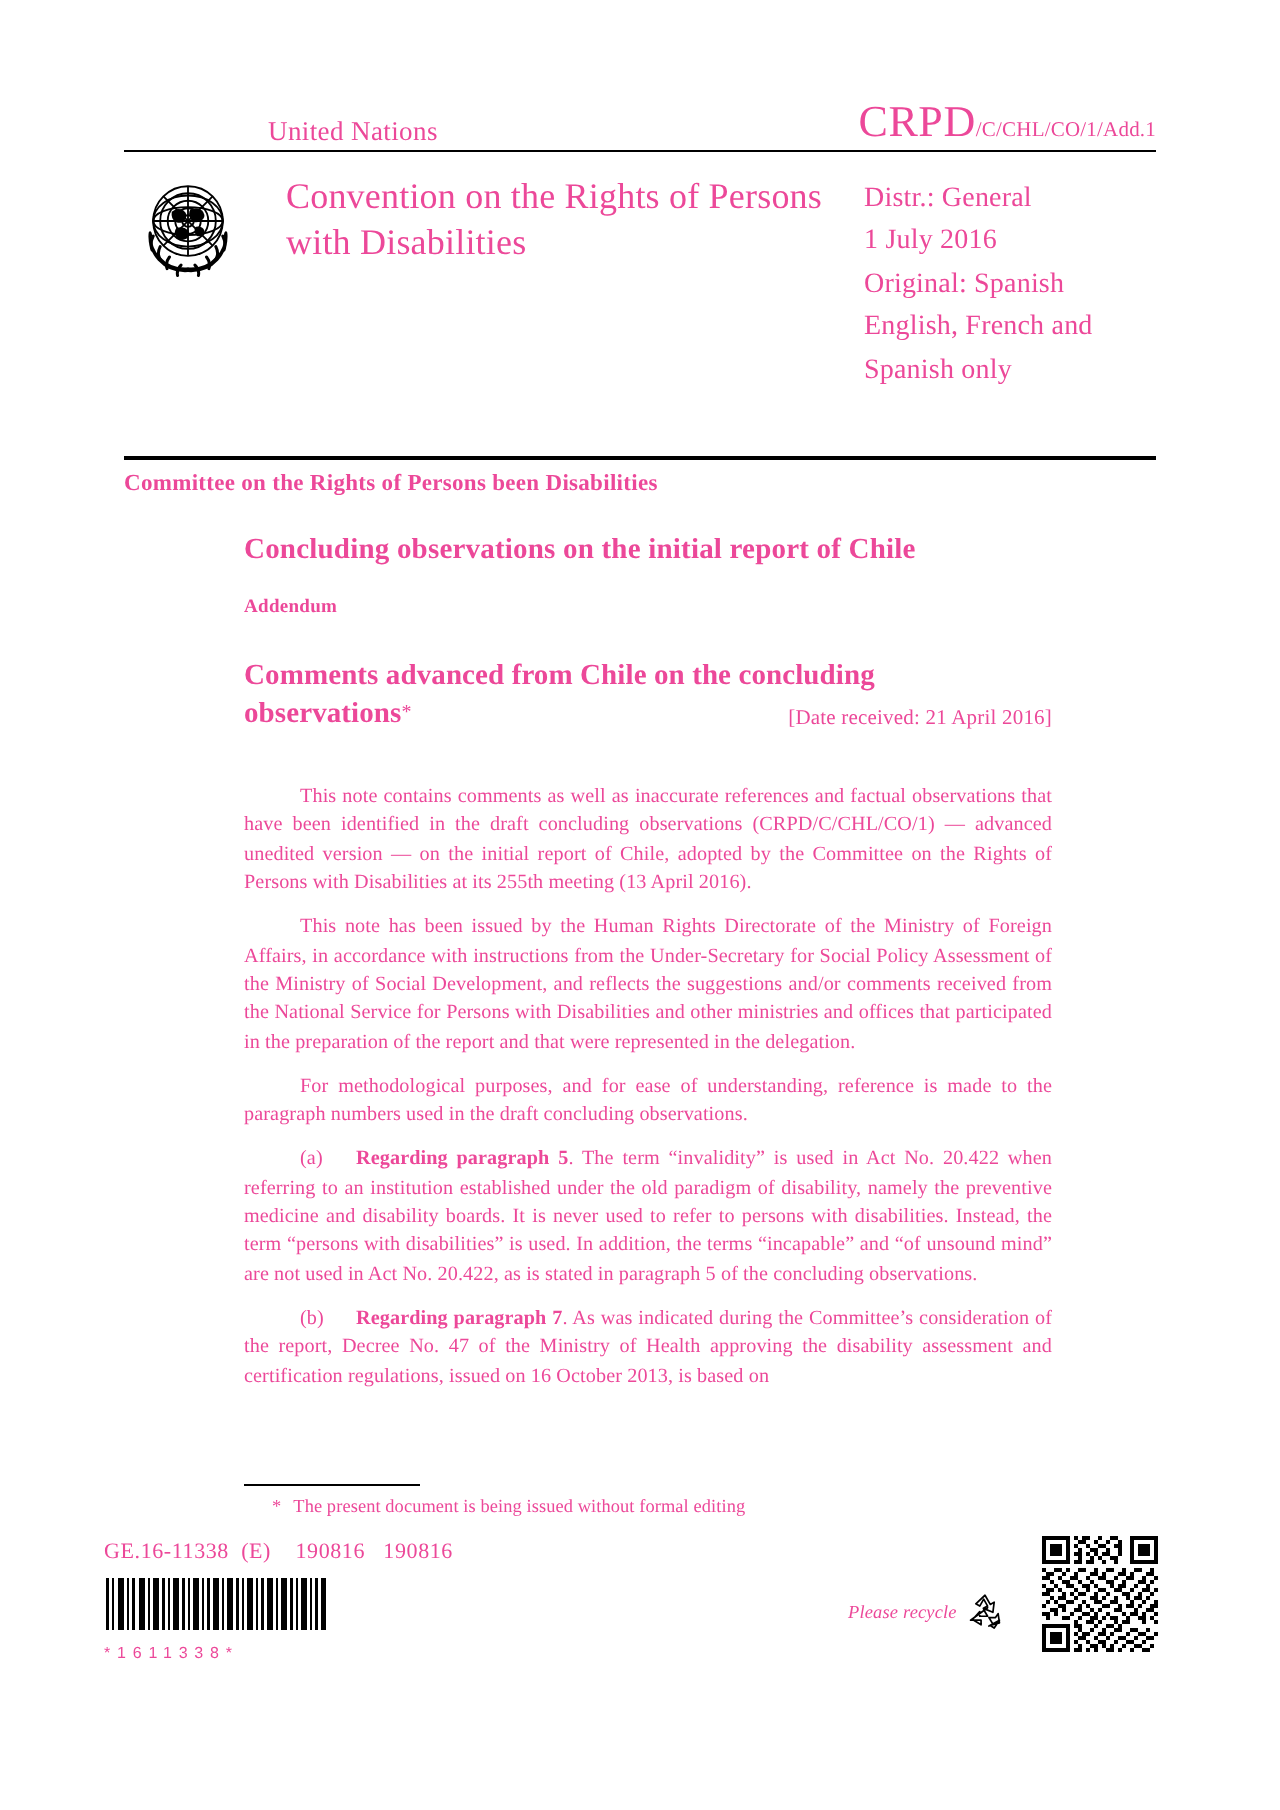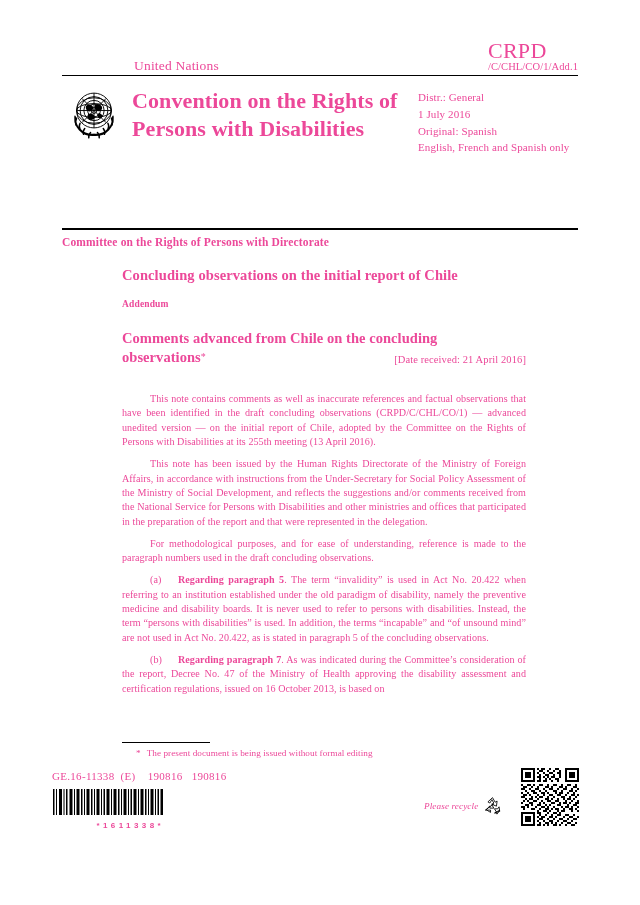--- a/index.html
+++ b/index.html
@@ -34,21 +34,20 @@
   .un-name {
     font-size: 13.5px;
     letter-spacing: 0.2px;
     margin-left: 72px;
     line-height: 1;
   }
   .symbol-wrap {
     display: flex;
     align-items: baseline;
     line-height: 1;
-    flex-direction: column;
   }
   .symbol-main {
     font-size: 22px;
     letter-spacing: 0.3px;
   }
   .symbol-sub {
     font-size: 10.5px;
     letter-spacing: 0.1px;
   }
   .rule-thin {
@@ -64,33 +63,33 @@
   }
   .un-emblem {
     position: absolute;
     left: 2px;
     top: 2px;
     width: 60px;
     height: 58px;
   }
   .conv-title {
     position: absolute;
-    left: 70px;
+    left: 81px;
     top: 4px;
     width: 290px;
-    font-size: 22px;
-    font-weight: bold;
+    font-size: 18px;
+    font-weight: normal;
     line-height: 1.28;
     letter-spacing: 0.1px;
   }
   .distr-block {
     position: absolute;
-    left: 356px;
+    left: 370px;
     top: 6px;
-    font-size: 11px;
+    font-size: 14px;
     line-height: 1.53;
     letter-spacing: 0.1px;
   }
 
   
   .rule-thick {
     position: absolute;
     left: 62px;
     top: 228px;
     width: 516px;
@@ -216,24 +215,23 @@
     top: 789px;
     width: 112px;
   }
   .barcode-bars {
     height: 26px;
     width: 112px;
   }
   .barcode-text {
     font-size: 8px;
     letter-spacing: 3.4px;
-    text-align: right;
+    text-align: left;
     margin-top: 2px;
     font-family: "Liberation Sans", sans-serif;
-    font-weight: bold;
   }
   .recycle-wrap {
     position: absolute;
     left: 424px;
     top: 795px;
     display: flex;
     align-items: center;
   }
   .recycle-text {
     font-size: 9.2px;
@@ -304,21 +302,21 @@
         <div>Distr.: General</div>
         <div>1 July 2016</div>
         <div>Original: Spanish</div>
         <div>English, French and Spanish only</div>
       </div>
     </div>
   </div>
 
   <div class="rule-thick"></div>
 
-  <div class="committee">Committee on the Rights of Persons with Directorate</div>
+  <div class="committee">Committee on the Rights of Persons been Disabilities</div>
 
   <div class="title-indent addendum">Addendum</div>
 
   <div class="title-indent doc-title">Concluding observations on the initial report of Chile</div>
 
   <div class="title-indent doc-subtitle">
     <span>Comments advanced from Chile on the concluding observations</span><span class="star">*</span>
   </div>
 
   <div class="date-received">[Date received: 21 April 2016]</div>

